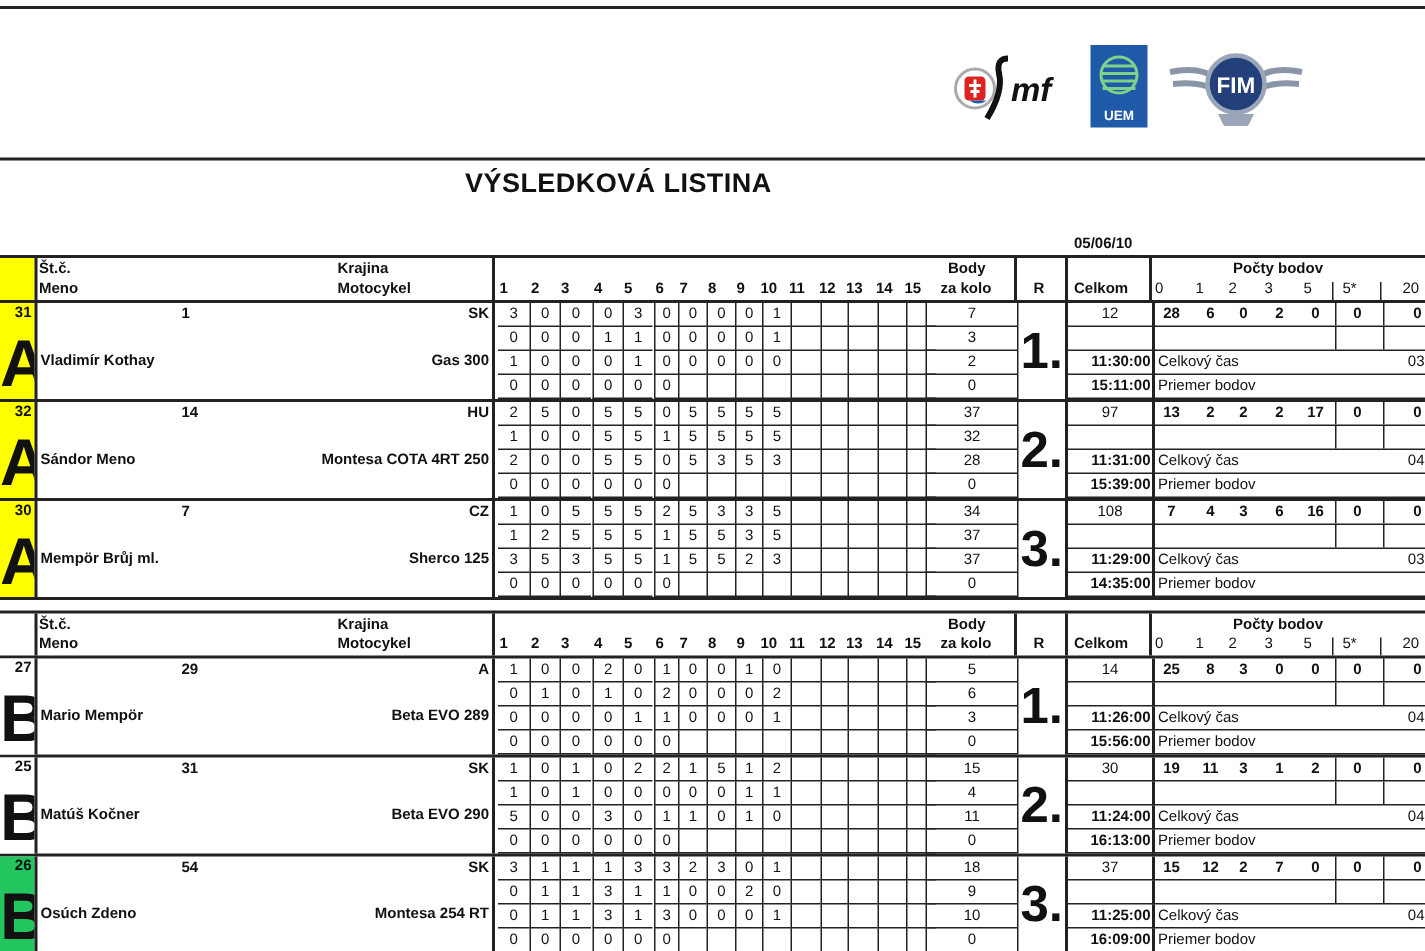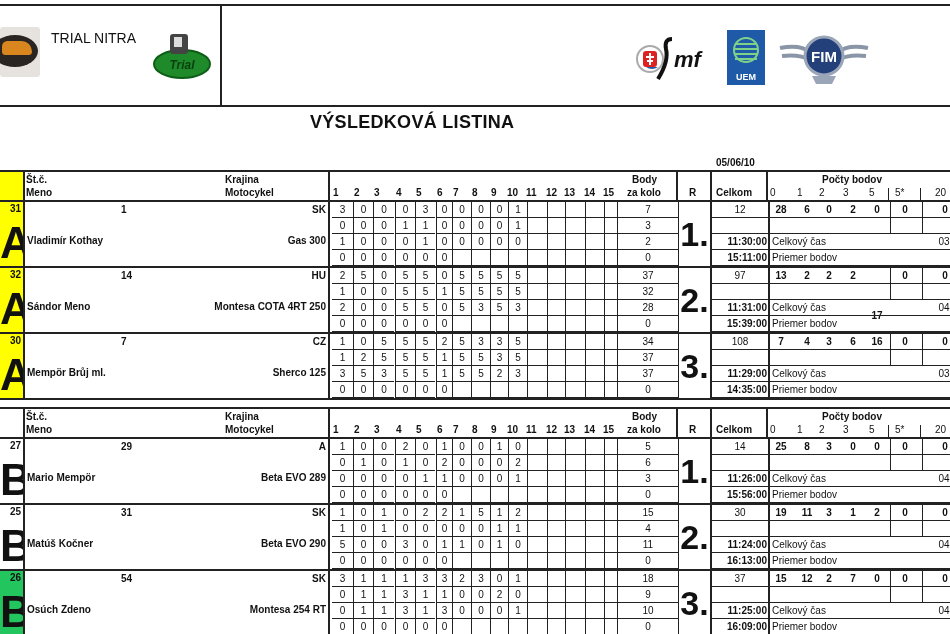--- a/index.html
+++ b/index.html
@@ -57,33 +57,20 @@
   .stats .cnt { position: absolute; top: 0; line-height: 15px; text-align: center; font-weight: bold; }
   .stats .cnt-sep { position: absolute; top: 0; bottom: 0; border-left: 1px solid #222; }
   .stats .time { position: absolute; left: 0; width: 56px; height: 16px; line-height: 15px; text-align: right; padding-right: 1px; font-weight: bold; border-bottom: 1px solid #222; }
   .stats .lbl { position: absolute; left: 56px; width: 184px; height: 16px; line-height: 15px; padding-left: 2px; border-left: 2px solid #222; border-bottom: 1px solid #222; }
   .stats .lbl .val { position: absolute; right: -6px; top: 0; }
 </style>
 </head>
 <body>
 
 <div class="hdr">
-  <div class="hdr-left">
-    <div class="logo-bike">
-        <div class="oval"></div>
-        <div class="moto"></div>
-      </div>
-    <div class="club-name">TRIAL NITRA</div>
-    <svg class="logo-trial" viewBox="0 0 60 55">
-      <ellipse cx="30" cy="36" rx="28" ry="14" fill="#1f8a2a" stroke="#0d5d16" stroke-width="2"></ellipse>
-      <rect x="18" y="6" width="18" height="20" rx="3" fill="#444"></rect>
-      <rect x="22" y="9" width="8" height="10" fill="#ddd"></rect>
-      <text x="30" y="41" font-size="12" font-weight="bold" fill="#0b3f10" text-anchor="middle" font-family="Liberation Sans, sans-serif" font-style="italic">Trial</text>
-    </svg>
-  </div>
   <div class="hdr-right">
     <svg class="logo-smf" viewBox="0 0 90 58">
       <circle cx="14" cy="30" r="13" fill="none" stroke="#aaa" stroke-width="2"></circle>
       <rect x="7" y="22" width="14" height="16" rx="3" fill="#d22"></rect>
       <path d="M14 24 v12 M10 28 h8 M11 32 h6" stroke="#fff" stroke-width="2"></path>
       <path d="M10 38 q6 4 12 0" fill="#1e5aa8"></path>
       <path d="M36 10 q-8 0 -6 10 q3 12 -8 30" stroke="#111" stroke-width="4" fill="none"></path>
       <text x="38" y="38" font-size="22" font-weight="900" font-style="italic" fill="#111" font-family="Liberation Sans, sans-serif">mf</text>
     </svg>
     <div class="logo-uem">
@@ -349,21 +336,21 @@
           <div class="rank">2.</div>
         </div>
         <div class="stats">
           <div class="celk" style="top: 0px;">97</div>
           <div class="celk" style="top: 16px;"></div>
           <div class="cnt-row" style="top: 0px;">
             <div class="cnt" style="left: 4px; width: 14px;">13</div>
             <div class="cnt" style="left: 30px; width: 14px;">2</div>
             <div class="cnt" style="left: 52px; width: 14px;">2</div>
             <div class="cnt" style="left: 76px; width: 14px;">2</div>
-            <div class="cnt" style="left: 100px; width: 14px; margin-top: 40px;">17</div>
+            <div class="cnt" style="left: 100px; width: 14px;">17</div>
             <div class="cnt" style="left: 128px; width: 14px;">0</div>
             <div class="cnt" style="left: 168px; width: 14px;">0</div>
             <div class="cnt-sep" style="left: 120px;"></div>
             <div class="cnt-sep" style="left: 152px;"></div>
           </div>
           <div class="cnt-row" style="top: 16px;">
             <div class="cnt-sep" style="left: 120px;"></div>
             <div class="cnt-sep" style="left: 152px;"></div>
           </div>
           <div class="time" style="top: 32px;">11:31:00</div>

